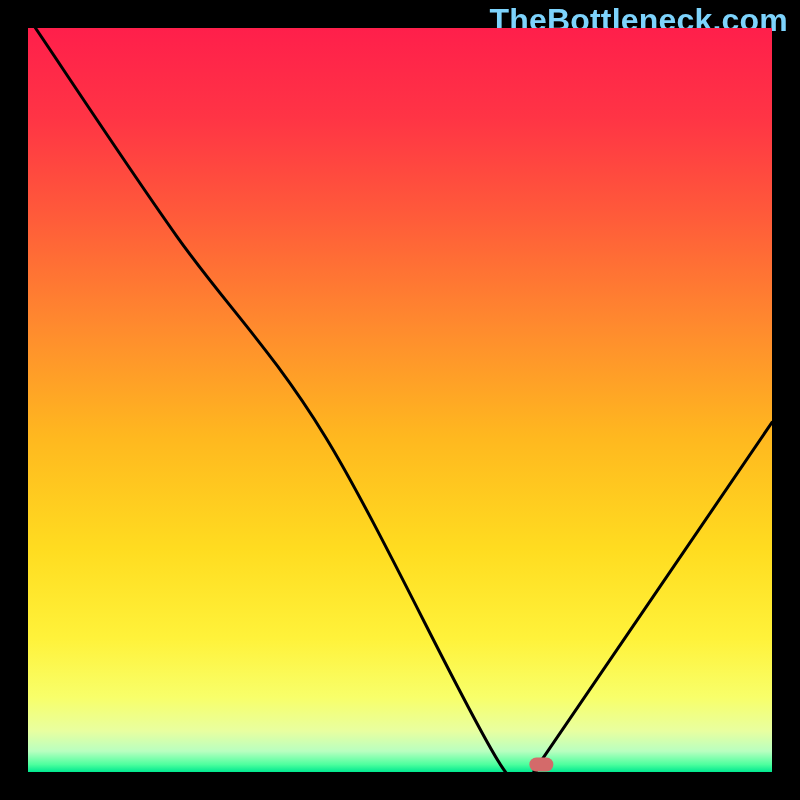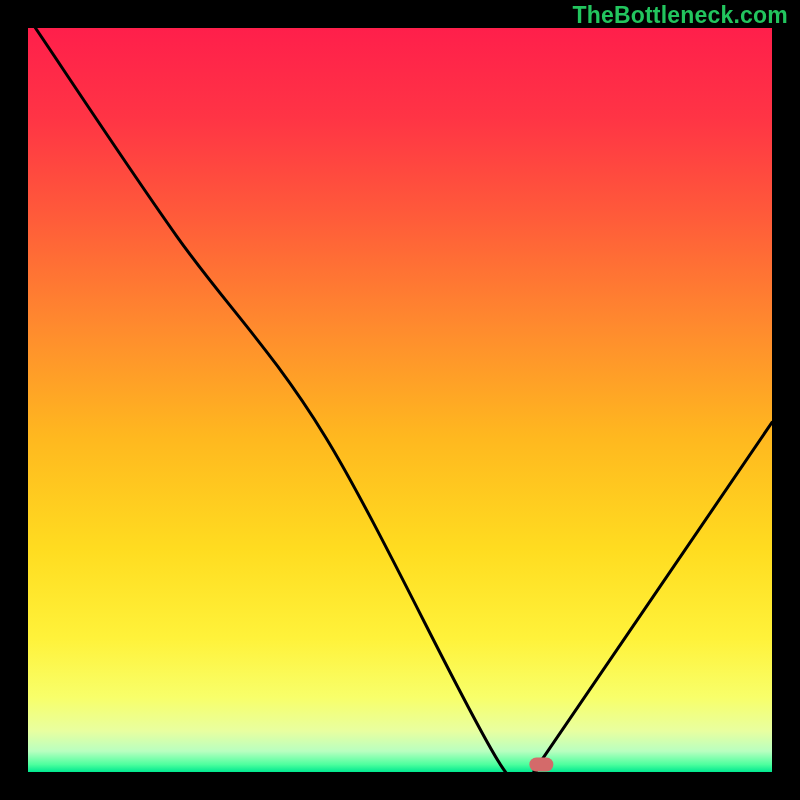--- a/index.html
+++ b/index.html
@@ -24,24 +24,24 @@
     left: 28px;
     width: 744px;
     height: 744px;
     overflow: hidden;
   }
   .brand {
     position: absolute;
     top: 2px;
     right: 12px;
     font-family: Arial, Helvetica, sans-serif;
-    font-size: 23px;
+    font-size: 32px;
     font-weight: 600;
     letter-spacing: 0.2px;
-    color: #22c55e;
+    color: #7dd3fc;
   }
   svg {
     display: block;
   }
 </style>
 </head>
 <body>
 <div class="frame">
   <div class="brand">TheBottleneck.com</div>
   <div class="plot">

